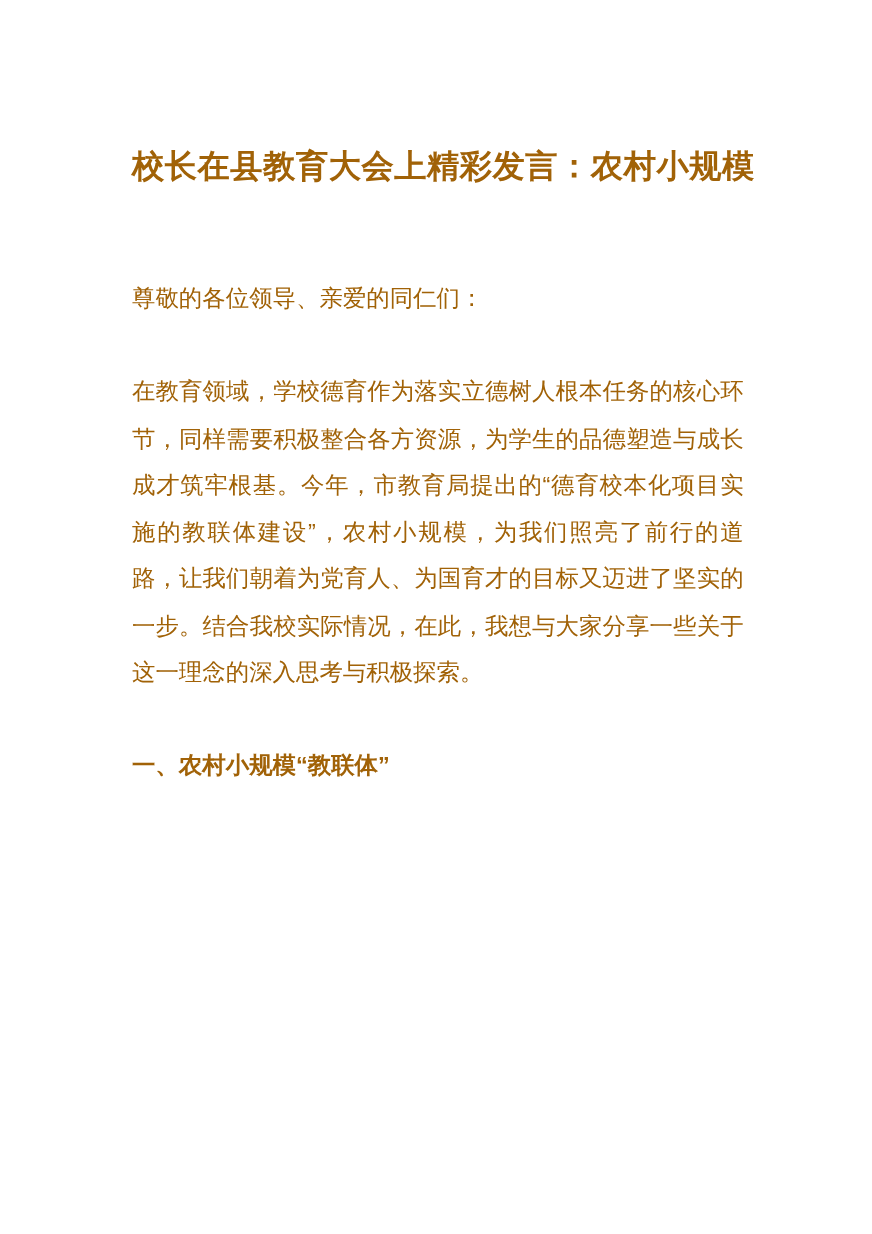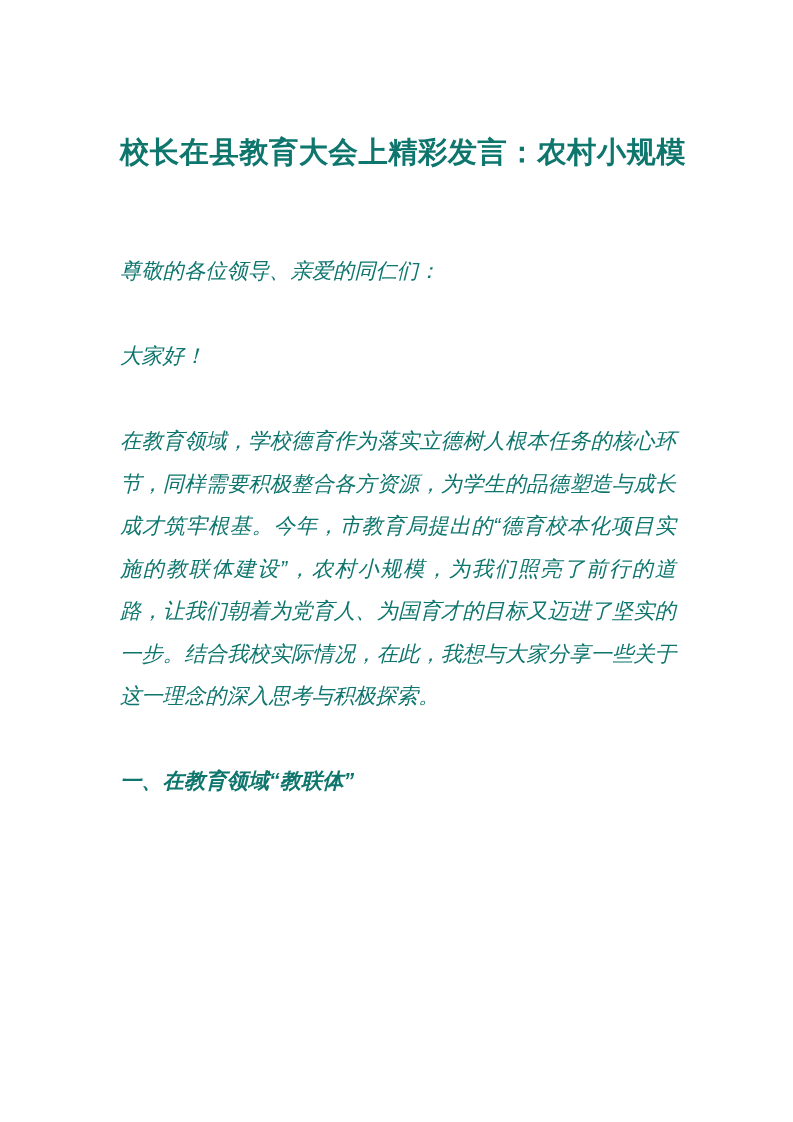--- a/index.html
+++ b/index.html
@@ -6,21 +6,21 @@
     margin: 0;
     padding: 0;
     background: #ffffff;
   }
   .page {
     position: relative;
     width: 793px;
     height: 1122px;
     background: #ffffff;
     overflow: hidden;
-    color: #0f766e;
+    color: #a16207;
     font-family: "Liberation Sans", "DejaVu Sans", sans-serif;
     box-sizing: border-box;
   }
   .content {
     box-sizing: border-box;
     width: 100%;
     height: 100%;
     padding: 103px 117px 0 120px;
   }
   .doc-title {
@@ -35,39 +35,37 @@
     display: block;
     white-space: nowrap;
   }
   .body-para {
     margin: 0 0 42.5px 0;
     font-size: 21.3px;
     line-height: 42.5px;
     text-align: justify;
     text-justify: inter-ideograph;
     word-break: break-all;
-    font-style: italic;
   }
   .section-heading {
     font-weight: 700;
     text-align: left;
   }
 </style>
 </head>
 <body>
 
 <div class="page">
   <div class="content">
 
     <h1 class="doc-title">
       <span class="title-line">校长在县教育大会上精彩发言：农村小规模</span>
     </h1>
 
     <p class="body-para">尊敬的各位领导、亲爱的同仁们：</p>
 
-    <p class="body-para">大家好！</p>
 
     <p class="body-para">在教育领域，学校德育作为落实立德树人根本任务的核心环节，同样需要积极整合各方资源，为学生的品德塑造与成长成才筑牢根基。今年，市教育局提出的“德育校本化项目实施的教联体建设”，农村小规模，为我们照亮了前行的道路，让我们朝着为党育人、为国育才的目标又迈进了坚实的一步。结合我校实际情况，在此，我想与大家分享一些关于这一理念的深入思考与积极探索。</p>
 
-    <p class="body-para section-heading">一、在教育领域“教联体”</p>
+    <p class="body-para section-heading">一、农村小规模“教联体”</p>
 
   </div>
 </div>
 
 </body></html>

